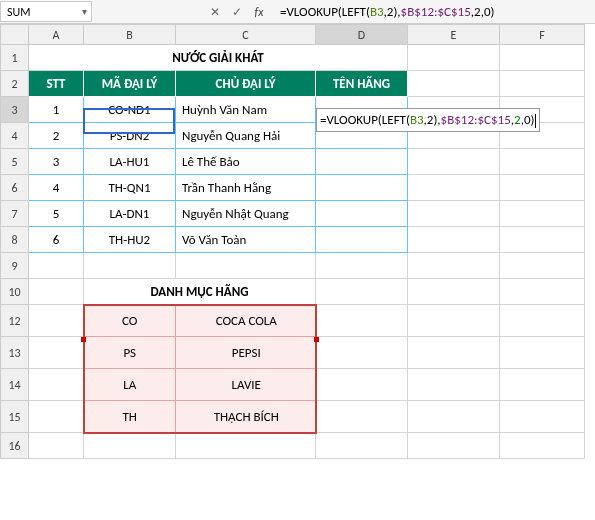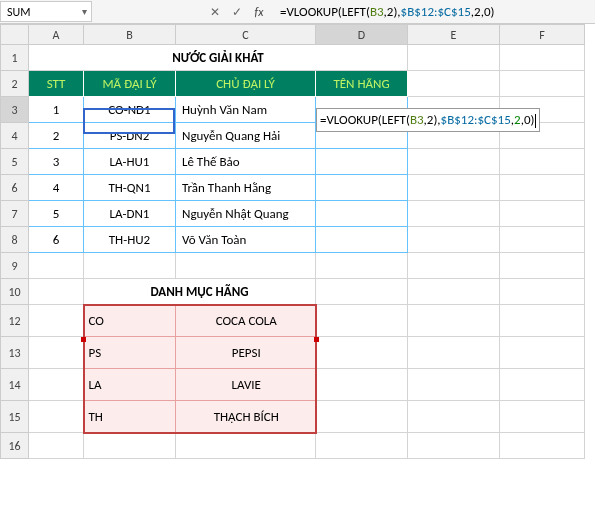--- a/index.html
+++ b/index.html
@@ -93,22 +93,22 @@
   .cA{width:55px} .cB{width:92px} .cC{width:140px} .cD{width:92px} .cE{width:92px} .cF{width:85px}
 
   .title-cell {
     font-size: 16px;
     font-weight: bold;
     text-align: center;
     height: 32px;
   }
   .hdr-green {
     background: #008060 !important;
-    color: #bef264;
-    font-weight: normal;
+    color: #ffffff;
+    font-weight: bold;
     text-align: center;
     border: 1px solid #fff !important;
     height:30px;
   }
   .tbl1 td {
     border: 1px solid #66c2ff;
     text-align: center;
     background:#fff;
   }
   .tbl1 td.left { text-align:left; padding-left:6px; }
@@ -117,21 +117,21 @@
     background: #008060 !important;
     color:#fff;
     font-weight:bold;
     text-align:center;
     border:1px solid #fff !important;
     height:30px;
   }
   .tbl2 td {
     border:1px solid #e8a0a0;
     background:#fcecec !important;
-    text-align:left;
+    text-align:center;
     height:32px;
   }
   .tbl2 td.left { text-align:center; padding-left:6px; }
 
   .tbl2-outline-top { border-top:2px solid #c04040 !important; }
   .tbl2-outline-bottom { border-bottom:2px solid #c04040 !important; }
   .tbl2-outline-left { border-left:2px solid #c04040 !important; }
   .tbl2-outline-right { border-right:2px solid #c04040 !important; }
 
   
@@ -144,21 +144,21 @@
     padding:3px 3px;
     z-index:5;
   }
   .formula-edit .caret {
     display:inline-block;
     width:1px;height:14px;background:#000;vertical-align:middle;margin-left:1px;
   }
   .ref-b3 { border:2px solid #3366cc; position:absolute; z-index:4; pointer-events:none;}
   .range-handle{position:absolute;width:5px;height:5px;background:#cc0000;z-index:4}
   .c-blue{color:#4d7c0f}
-  .c-red{color:#0369a1}
+  .c-red{color:#701a75}
   .c-green{color:#008000}
 </style>
 </head>
 <body>
 
 <div class="formula-bar">
   <div class="name-box">
     <span>SUM</span>
     <span class="dd">▾</span>
   </div>

